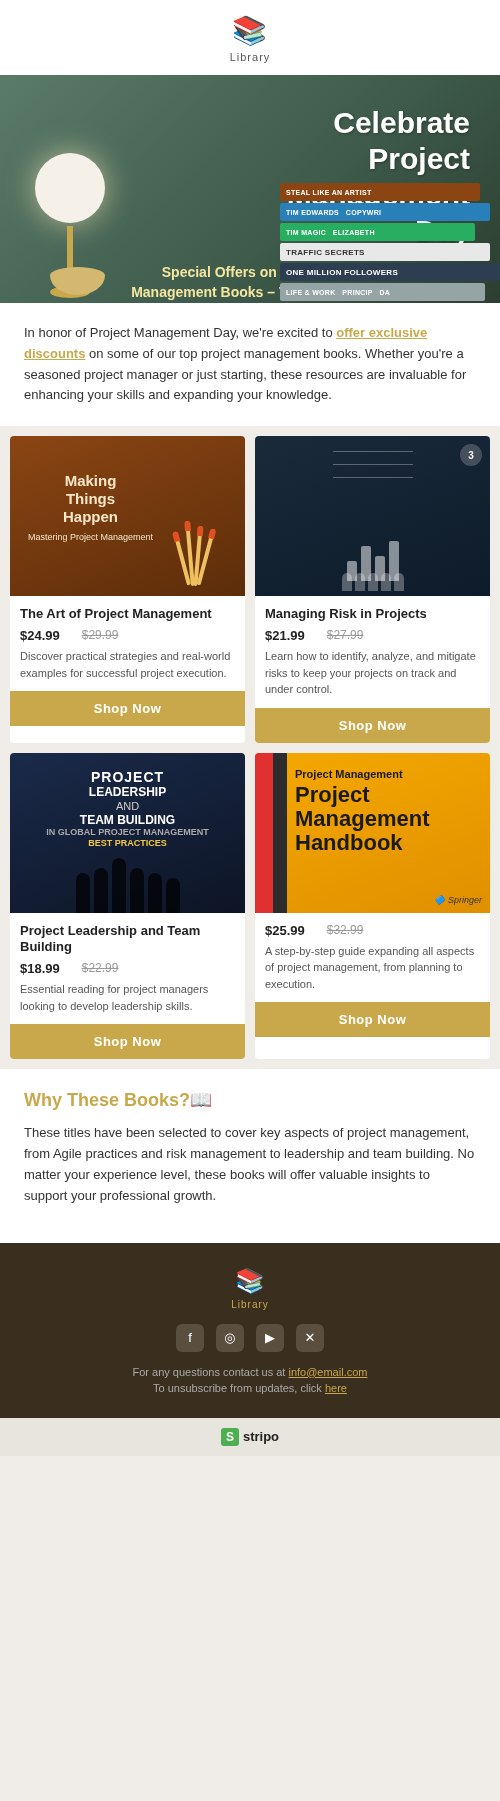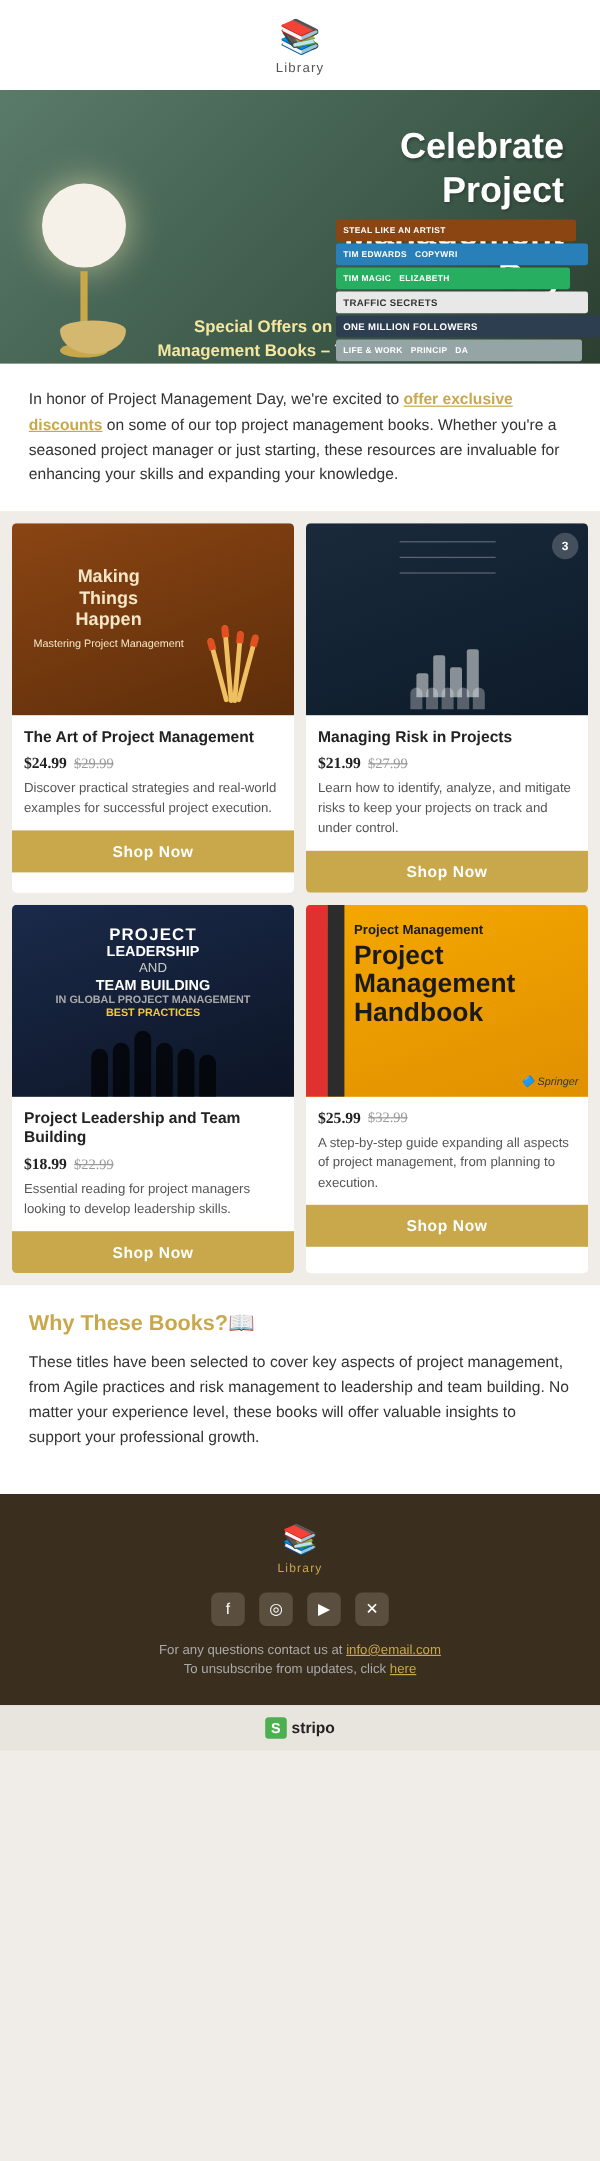--- a/index.html
+++ b/index.html
@@ -303,24 +303,23 @@
     }
     .book-title {
       font-size: 13px;
       font-weight: bold;
       color: #222;
       line-height: 1.3;
       margin-bottom: 5px;
     }
     .price-row {
       display: flex;
-      align-items: center;
-      gap: 6px;
+      align-items: flex-start;
+      gap: 22px;
       margin-bottom: 5px;
-      font-family: Liberation Serif, serif;
     }
     .price-new {
       font-size: 13px;
       font-weight: bold;
       color: #222;
     }
     .price-old {
       font-size: 12px;
       color: #999;
       text-decoration: line-through;

